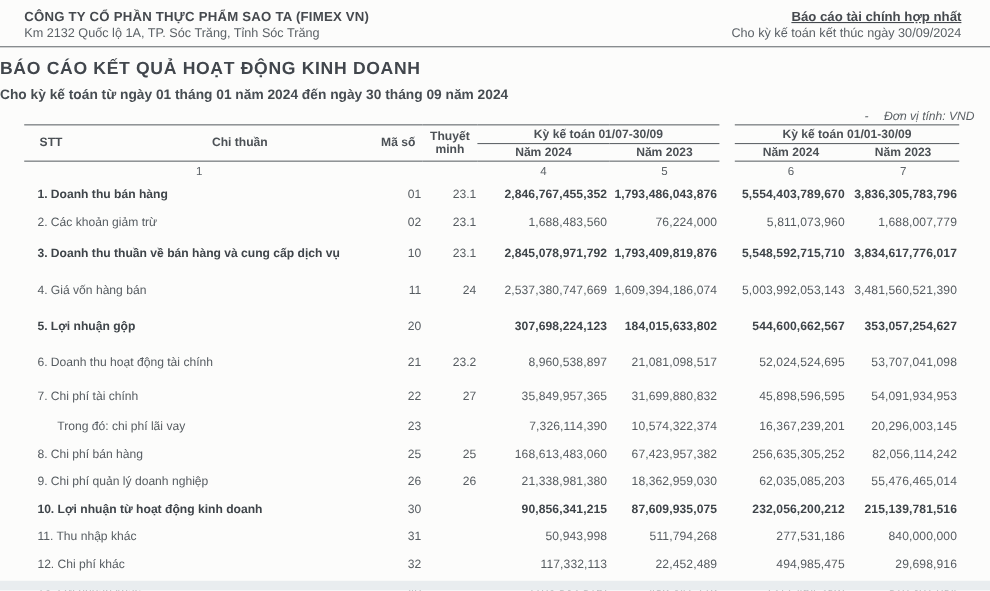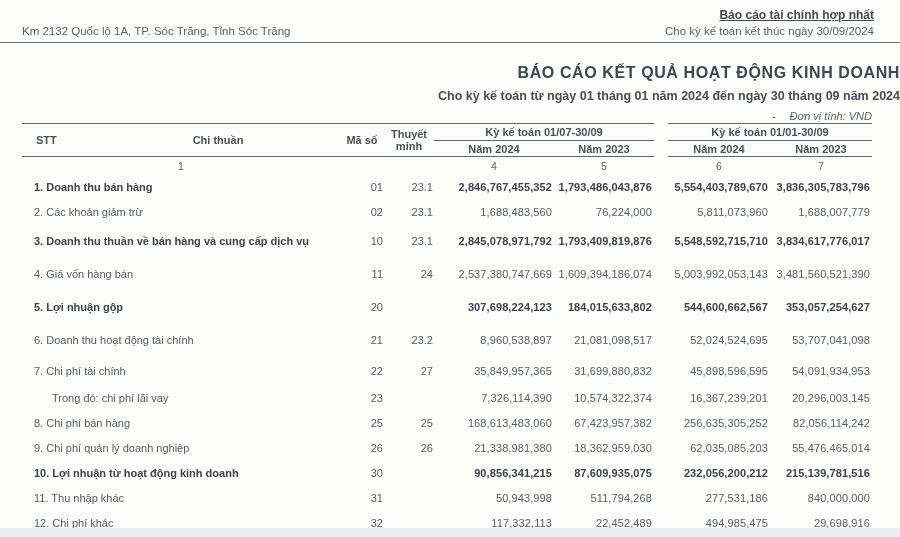--- a/index.html
+++ b/index.html
@@ -16,26 +16,26 @@
     display:flex;justify-content:space-between;align-items:flex-end;
     padding:8px 26px 5px 22px;
     border-bottom:1.5px solid #6b7074;
   }
   .company-name{font-weight:bold;font-size:12px;color:#45494e;letter-spacing:.2px;}
   .company-address{font-size:11.5px;margin-top:3px;color:#5b6166;}
   .report-meta{text-align:right;}
   .report-type{font-weight:bold;font-size:12px;color:#45494e;text-decoration:underline;}
   .report-period-note{font-size:11.5px;margin-top:3px;color:#5b6166;}
   
-  .title-block{text-align:right;margin-top:21px;}
+  .title-block{text-align:left;margin-top:11px;}
   .title-main{font-weight:bold;font-size:16px;color:#41464c;letter-spacing:.6px;}
   .title-sub{font-weight:bold;font-size:12.5px;color:#474d52;margin-top:7px;}
   .unit-note{
     text-align:right;font-style:italic;font-size:11px;color:#5b6166;
-    padding-right:28px;margin-top:7px;
+    padding-right:14px;margin-top:7px;
   }
   .unit-dash{display:inline-block;margin-right:14px;}
   
   table.report{
     border-collapse:collapse;table-layout:fixed;
     margin:1px 28px 0 22px;width:850px;
   }
   col.c1{width:318px}col.c2{width:44px}col.c3{width:50px}
   col.c4{width:120px}col.c5{width:100px}col.c6{width:14px}
   col.c7{width:102px}col.c8{width:102px}
@@ -59,20 +59,21 @@
   
   .scan-edge{position:absolute;left:0;bottom:0;width:100%;height:9px;background:#e9edef;}
 </style>
 </head>
 <body>
 
 <div class="page">
 
   <div class="letterhead">
     <div>
+      <div class="company-name">CÔNG TY CỔ PHẦN THỰC PHẨM SAO TA (FIMEX VN)</div>
       <div class="company-address">Km 2132 Quốc lộ 1A, TP. Sóc Trăng, Tỉnh Sóc Trăng</div>
     </div>
     <div class="report-meta">
       <div class="report-type">Báo cáo tài chính hợp nhất</div>
       <div class="report-period-note">Cho kỳ kế toán kết thúc ngày 30/09/2024</div>
     </div>
   </div>
 
   <div class="title-block">
     <div class="title-main">BÁO CÁO KẾT QUẢ HOẠT ĐỘNG KINH DOANH</div>

